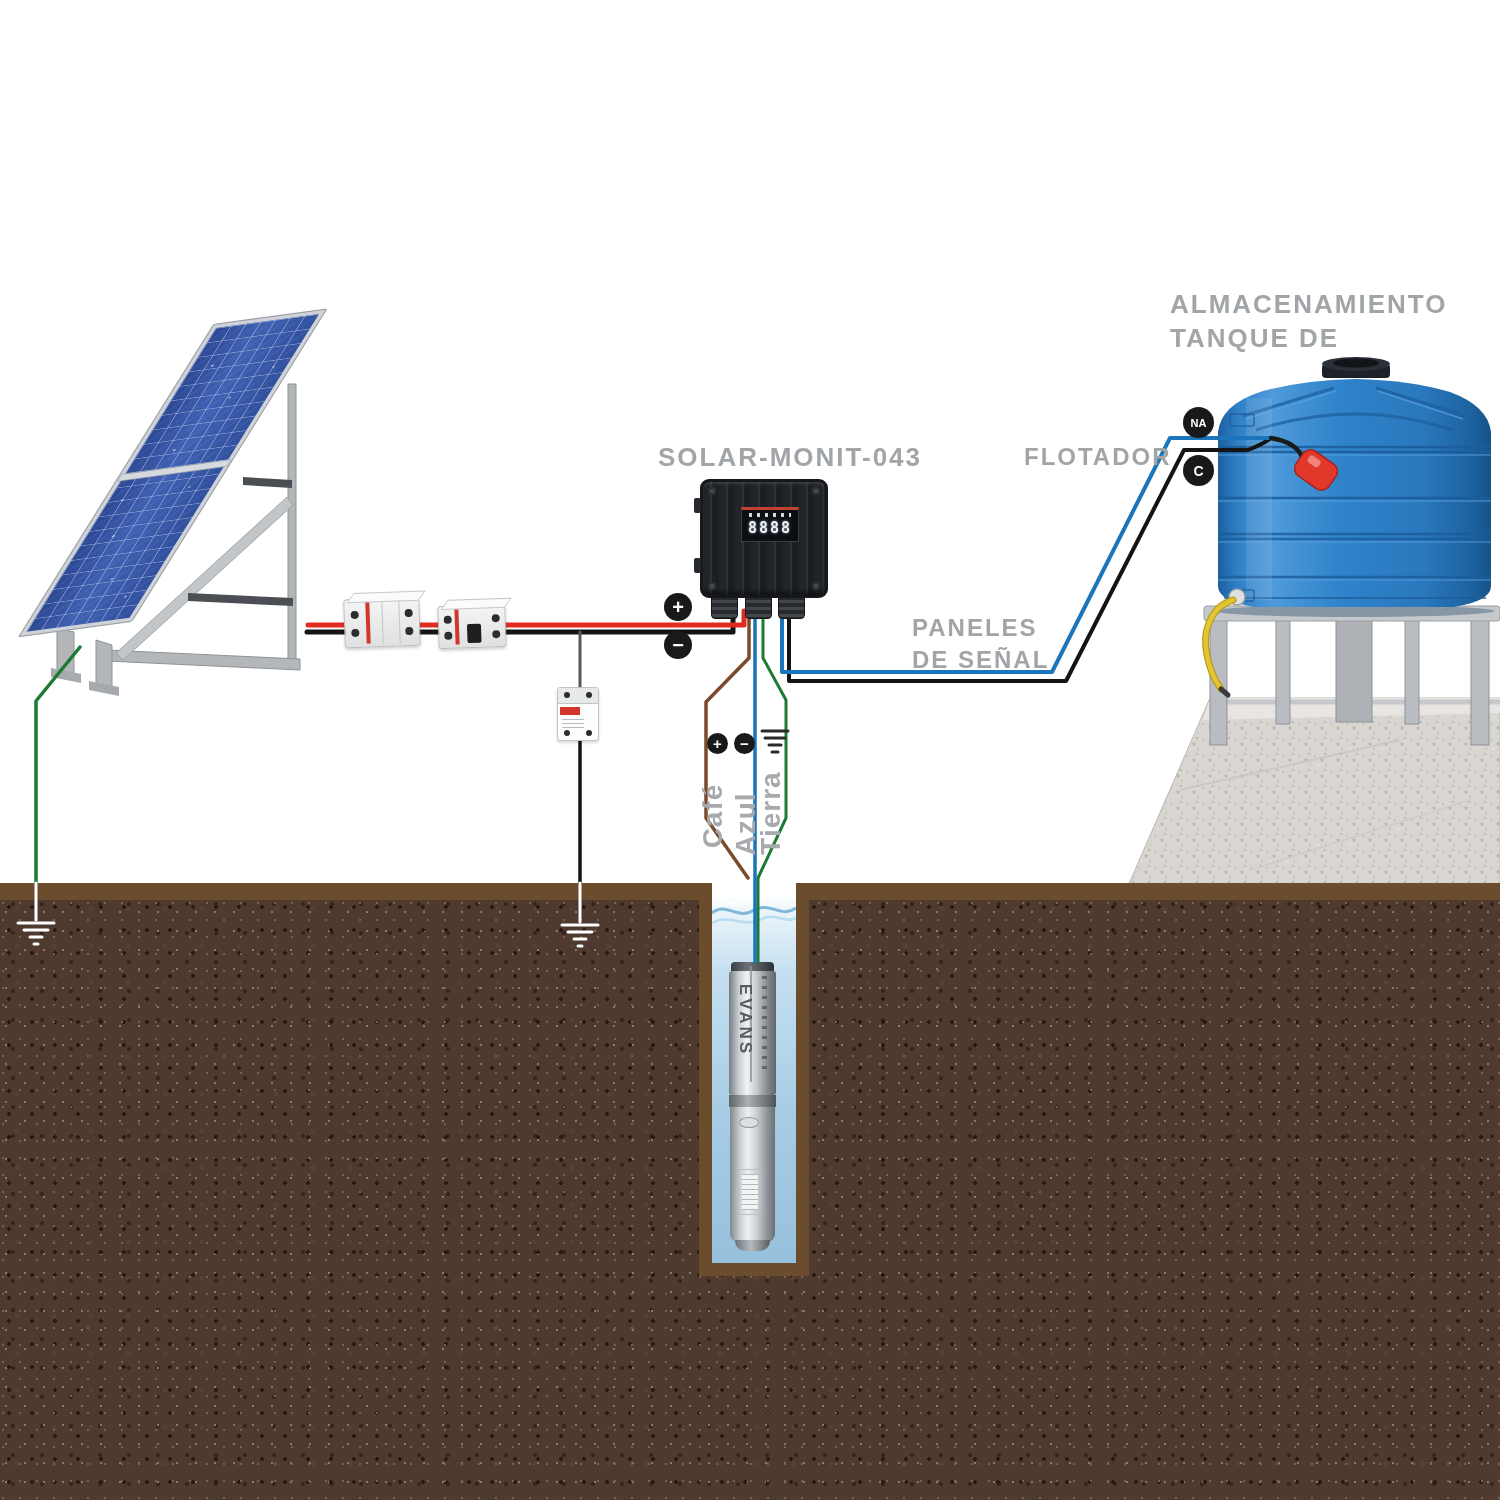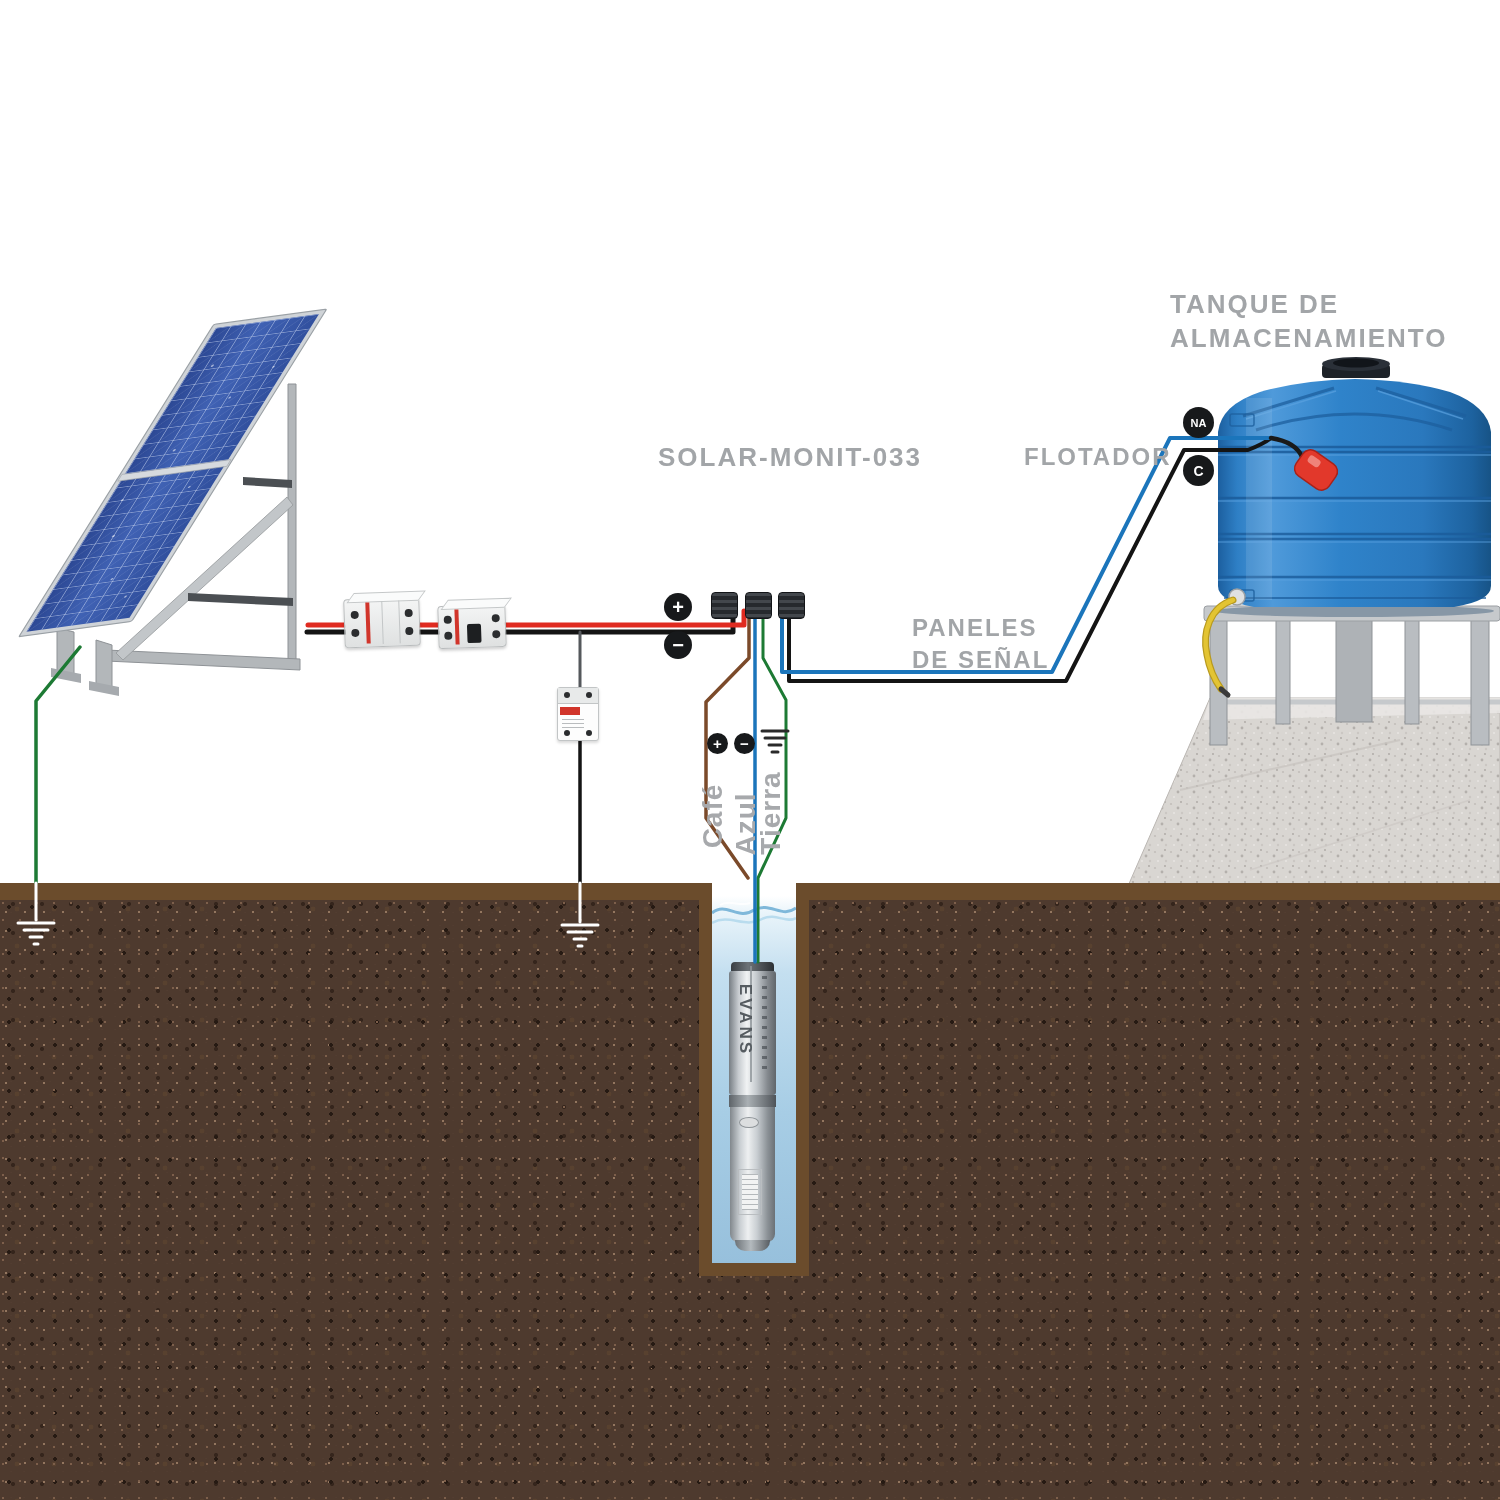--- a/index.html
+++ b/index.html
@@ -296,20 +296,32 @@
       <g transform="rotate(35 1316 470)">
         <rect x="1296" y="455" width="40" height="30" rx="9" fill="#e2382b" stroke="#a8221a" stroke-width="1.5"></rect>
         <rect x="1303" y="460" width="13" height="8" rx="3" fill="#f3968e" opacity="0.8"></rect>
       </g>
     </g>
   </svg>
 
   <div class="gland" style="left:711px;"></div>
   <div class="gland" style="left:745px;"></div>
   <div class="gland" style="left:778px;"></div>
+  <div id="controller">
+    <div class="screw" style="left:5px;top:5px;"></div>
+    <div class="screw" style="right:5px;top:5px;"></div>
+    <div class="screw" style="left:5px;bottom:5px;"></div>
+    <div class="screw" style="right:5px;bottom:5px;"></div>
+    <div class="tab" style="top:16px;"></div>
+    <div class="tab" style="top:76px;"></div>
+    <div class="disp">
+      <div class="disp-ind"></div>
+      <div class="disp-digits">8888</div>
+    </div>
+  </div>
 
   <div class="breaker" style="left:344px;top:598px;width:74px;height:47px;">
     <div class="dot" style="left:6px;top:11px;"></div>
       <div class="dot" style="left:6px;top:29px;"></div>
     <div class="dot" style="right:6px;top:11px;"></div>
       <div class="dot" style="right:6px;top:29px;"></div>
     <div class="stripe" style="left:21px;"></div>
     <div class="seam" style="left:37px;"></div>
       <div class="seam" style="left:54px;"></div>
   </div>
@@ -331,24 +343,24 @@
       <div class="dot" style="right:6px;bottom:4px;"></div>
   </div>
 
   <div class="badge b28" style="left:664px;top:593px;">+</div>
   <div class="badge b28" style="left:664px;top:631px;">−</div>
   <div class="badge b21" style="left:707px;top:733px;">+</div>
   <div class="badge b21" style="left:734px;top:733px;">−</div>
   <div class="badge b31 tiny-txt" style="left:1183px;top:407px;">NA</div>
   <div class="badge b31" style="left:1183px;top:455px;">C</div>
 
-  <div class="lbl" style="left:658px;top:440px;">SOLAR-MONIT-033</div>
+  <div class="lbl" style="left:658px;top:440px;">SOLAR-MONIT-043</div>
   <div class="lbl" style="left:1170px;top:287px;">
+    <div>ALMACENAMIENTO</div>
     <div>TANQUE DE</div>
-    <div>ALMACENAMIENTO</div>
   </div>
   <div class="lbl small" style="left:1024px;top:441px;">FLOTADOR</div>
   <div class="lbl small" style="left:912px;top:612px;">
     <div>PANELES</div>
     <div>DE SEÑAL</div>
   </div>
 
   <div class="wlabel" style="left:653px;top:800px;">Café</div>
   <div class="wlabel" style="left:686px;top:808px;">Azul</div>
   <div class="wlabel" style="left:711px;top:797px;">Tierra</div>

